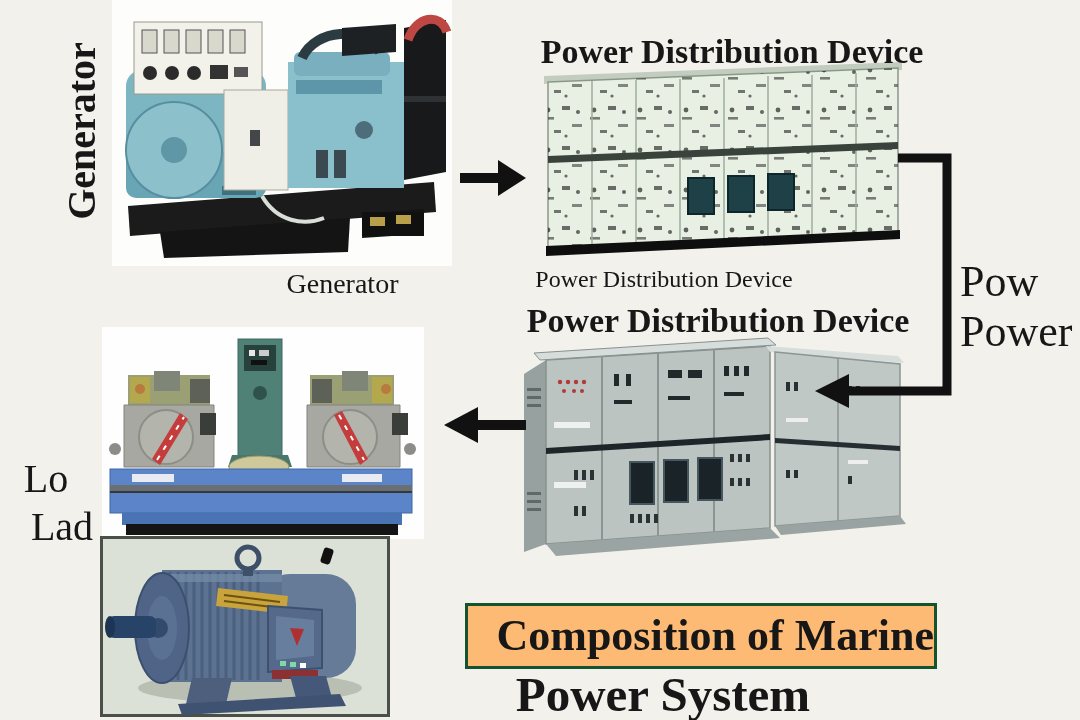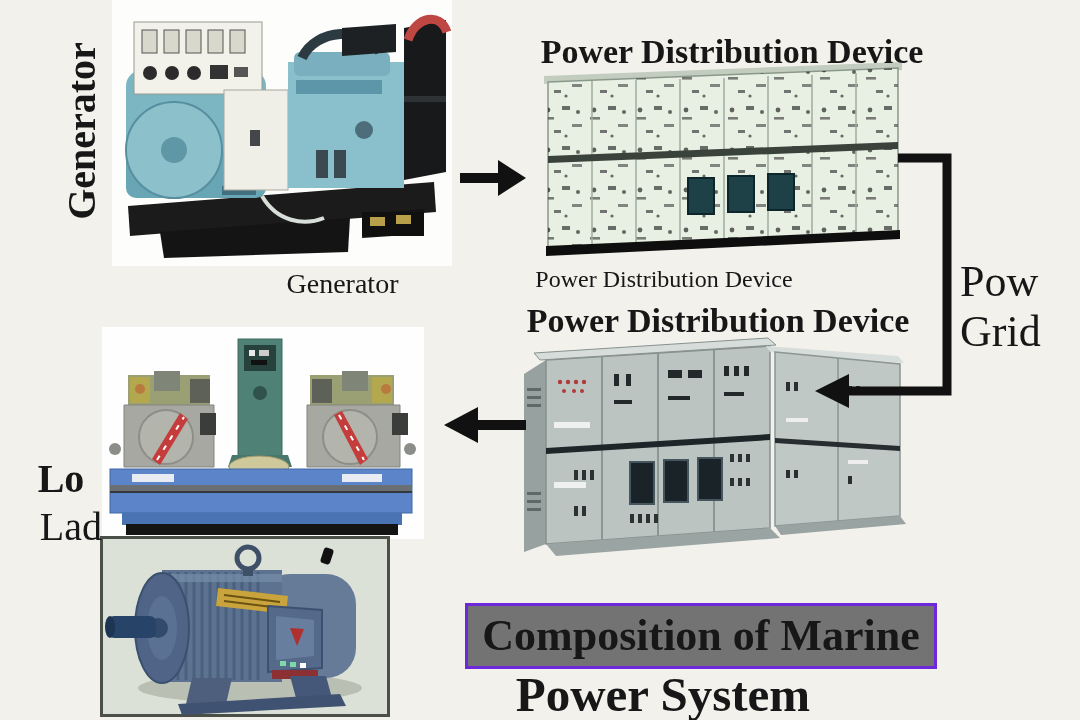--- a/index.html
+++ b/index.html
@@ -16,26 +16,26 @@
   #gen-vertical{
     left:-28px;top:105px;width:220px;height:52px;
     transform:rotate(-90deg);transform-origin:center;
     font-size:40px;font-weight:bold;text-align:center;line-height:52px;
   }
   #gen-caption{left:250px;top:268px;width:185px;font-size:28px;text-align:center;}
   #pdd-top{left:522px;top:33px;width:420px;font-size:34px;font-weight:bold;text-align:center;}
   #pdd-mid-small{left:530px;top:266px;width:268px;font-size:24px;text-align:center;}
   #pdd-mid-large{left:503px;top:302px;width:430px;font-size:34px;font-weight:bold;text-align:center;}
   #grid-label{left:960px;top:257px;width:120px;font-size:44px;line-height:50px;text-align:left;}
-  #load-line1{left:21px;top:455px;width:80px;font-size:40px;text-align:center;font-weight:bold;}
-  #load-line2{left:22px;top:503px;width:80px;font-size:40px;text-align:right;}
+  #load-line1{left:6px;top:455px;width:80px;font-size:40px;text-align:center;}
+  #load-line2{left:22px;top:503px;width:80px;font-size:40px;text-align:center;}
   #title-box{
     left:465px;top:603px;width:466px;height:60px;
-    border:3px solid #6d28d9;background:#737373;
-    font-size:44px;font-weight:bold;text-align:center;line-height:60px;z-index:6;
+    border:3px solid #14532d;background:#fdba74;
+    font-size:44px;font-weight:bold;text-align:right;line-height:60px;z-index:6;
   }
   #title-line2{left:428px;top:666px;width:470px;font-size:49px;font-weight:bold;text-align:center;}
   
   #generator-photo{left:112px;top:0;width:340px;height:266px;background:#fdfdfb;}
   #switchgear-photo{left:540px;top:60px;width:368px;height:202px;}
   #cabinets-photo{left:518px;top:330px;width:418px;height:236px;}
   #load-photo{left:102px;top:327px;width:322px;height:212px;background:#fefefe;}
   #motor-photo{left:100px;top:536px;width:290px;height:181px;}
   
   .arrow{position:absolute;z-index:4;}
@@ -355,21 +355,21 @@
   <div id="gen-caption" class="txt">Generator</div>
 
   <div id="pdd-top" class="txt">Power Distribution Device</div>
 
   <div id="pdd-mid-small" class="txt">Power Distribution Device</div>
 
   <div id="pdd-mid-large" class="txt">Power Distribution Device</div>
 
   <div id="grid-label" class="txt">
     <div>Pow</div>
-    <div>Grid</div>
+    <div>Power</div>
   </div>
 
   <div id="load-line1" class="txt">Lo</div>
   <div id="load-line2" class="txt">Lad</div>
 
   <div id="title-box" class="txt">
     <span>Composition of Marine</span>
   </div>
   <div id="title-line2" class="txt">Power System</div>
 

